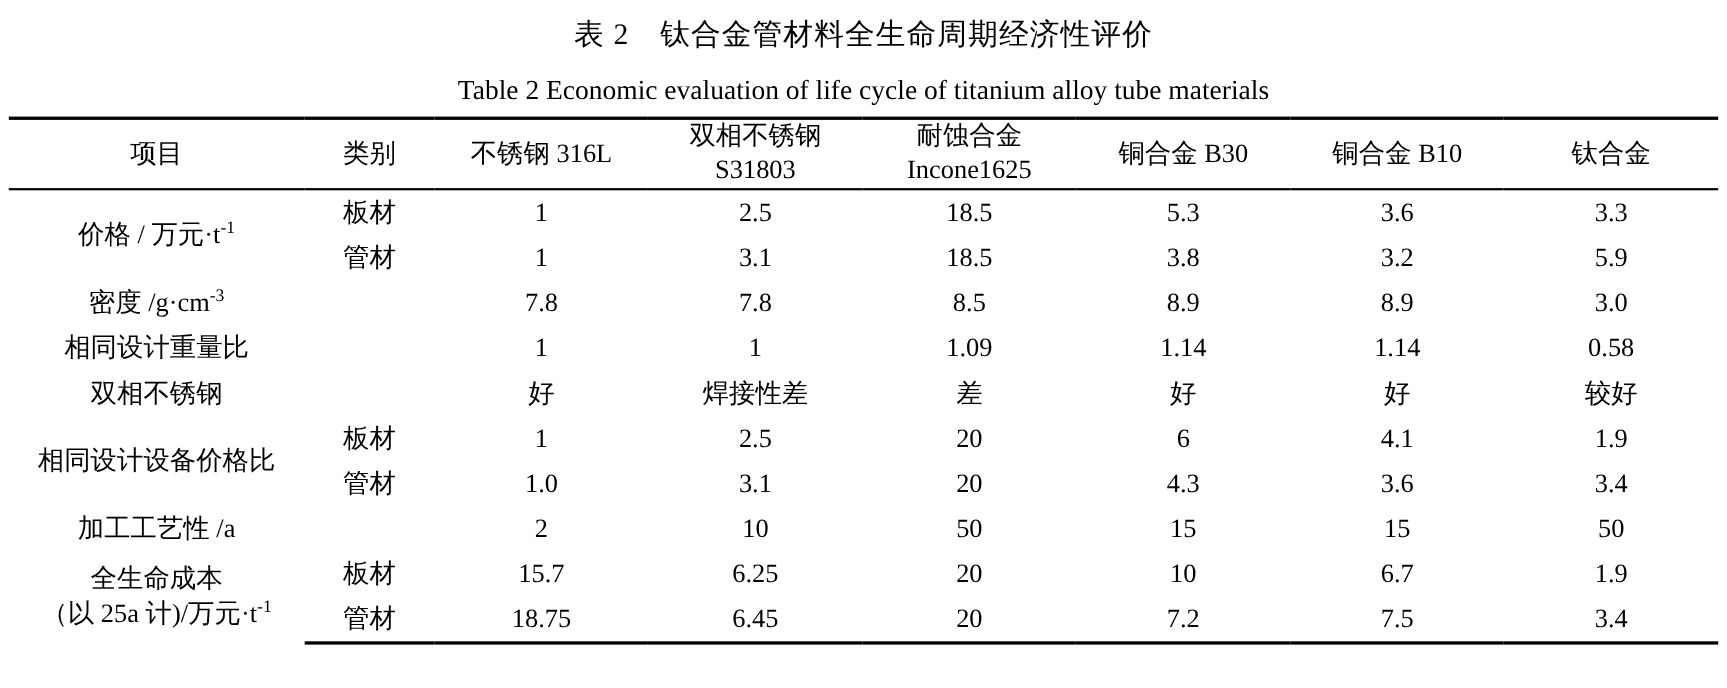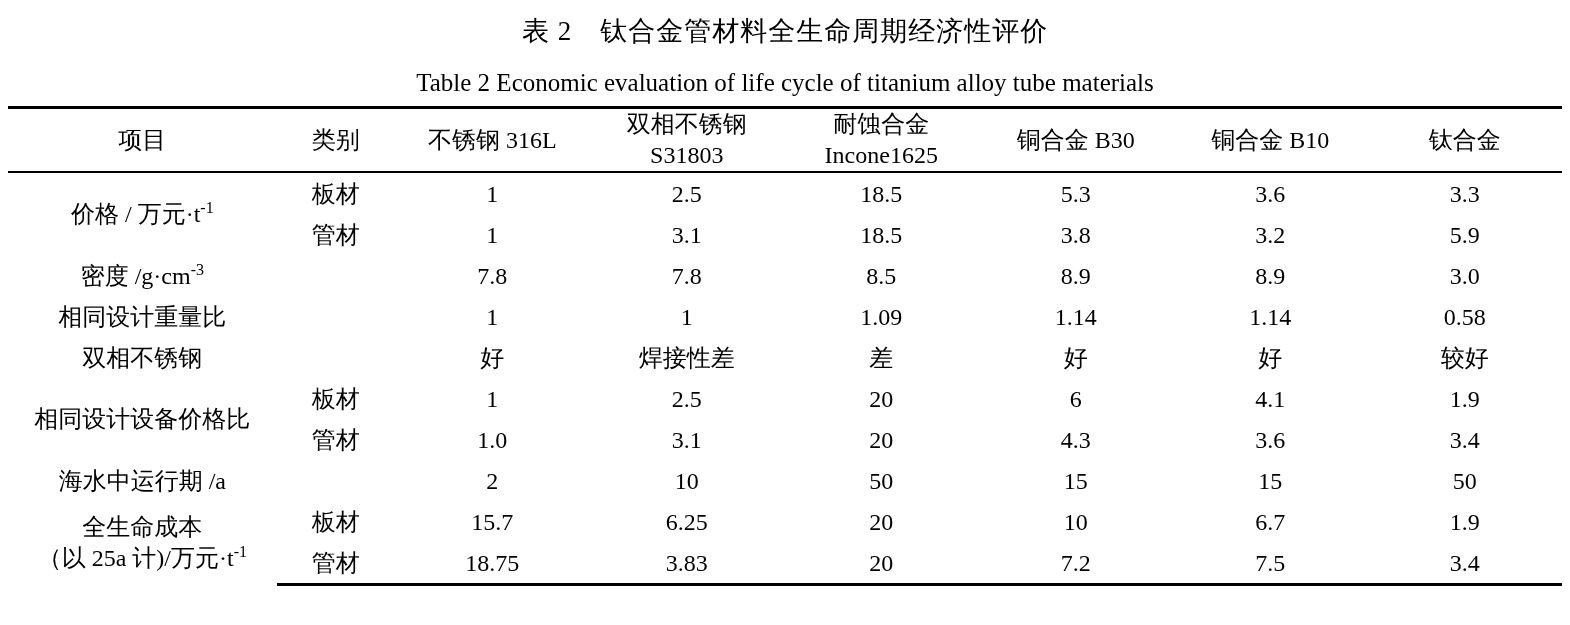--- a/index.html
+++ b/index.html
@@ -196,21 +196,21 @@
         <td>管材</td>
         <td>1.0</td>
         <td>3.1</td>
         <td>20</td>
         <td>4.3</td>
         <td>3.6</td>
         <td>3.4</td>
       </tr>
 
       <tr>
-        <td>海水中运行期 /a</td>
+        <td>加工工艺性 /a</td>
         <td></td>
         <td>2</td>
         <td>10</td>
         <td>50</td>
         <td>15</td>
         <td>15</td>
         <td>50</td>
       </tr>
 
       <tr>
@@ -223,21 +223,21 @@
         <td>6.25</td>
         <td>20</td>
         <td>10</td>
         <td>6.7</td>
         <td>1.9</td>
       </tr>
 
       <tr class="rule-bot">
         <td>管材</td>
         <td>18.75</td>
-        <td>3.83</td>
+        <td>6.45</td>
         <td>20</td>
         <td>7.2</td>
         <td>7.5</td>
         <td>3.4</td>
       </tr>
 
     </tbody>
   </table>
 </div>
 

